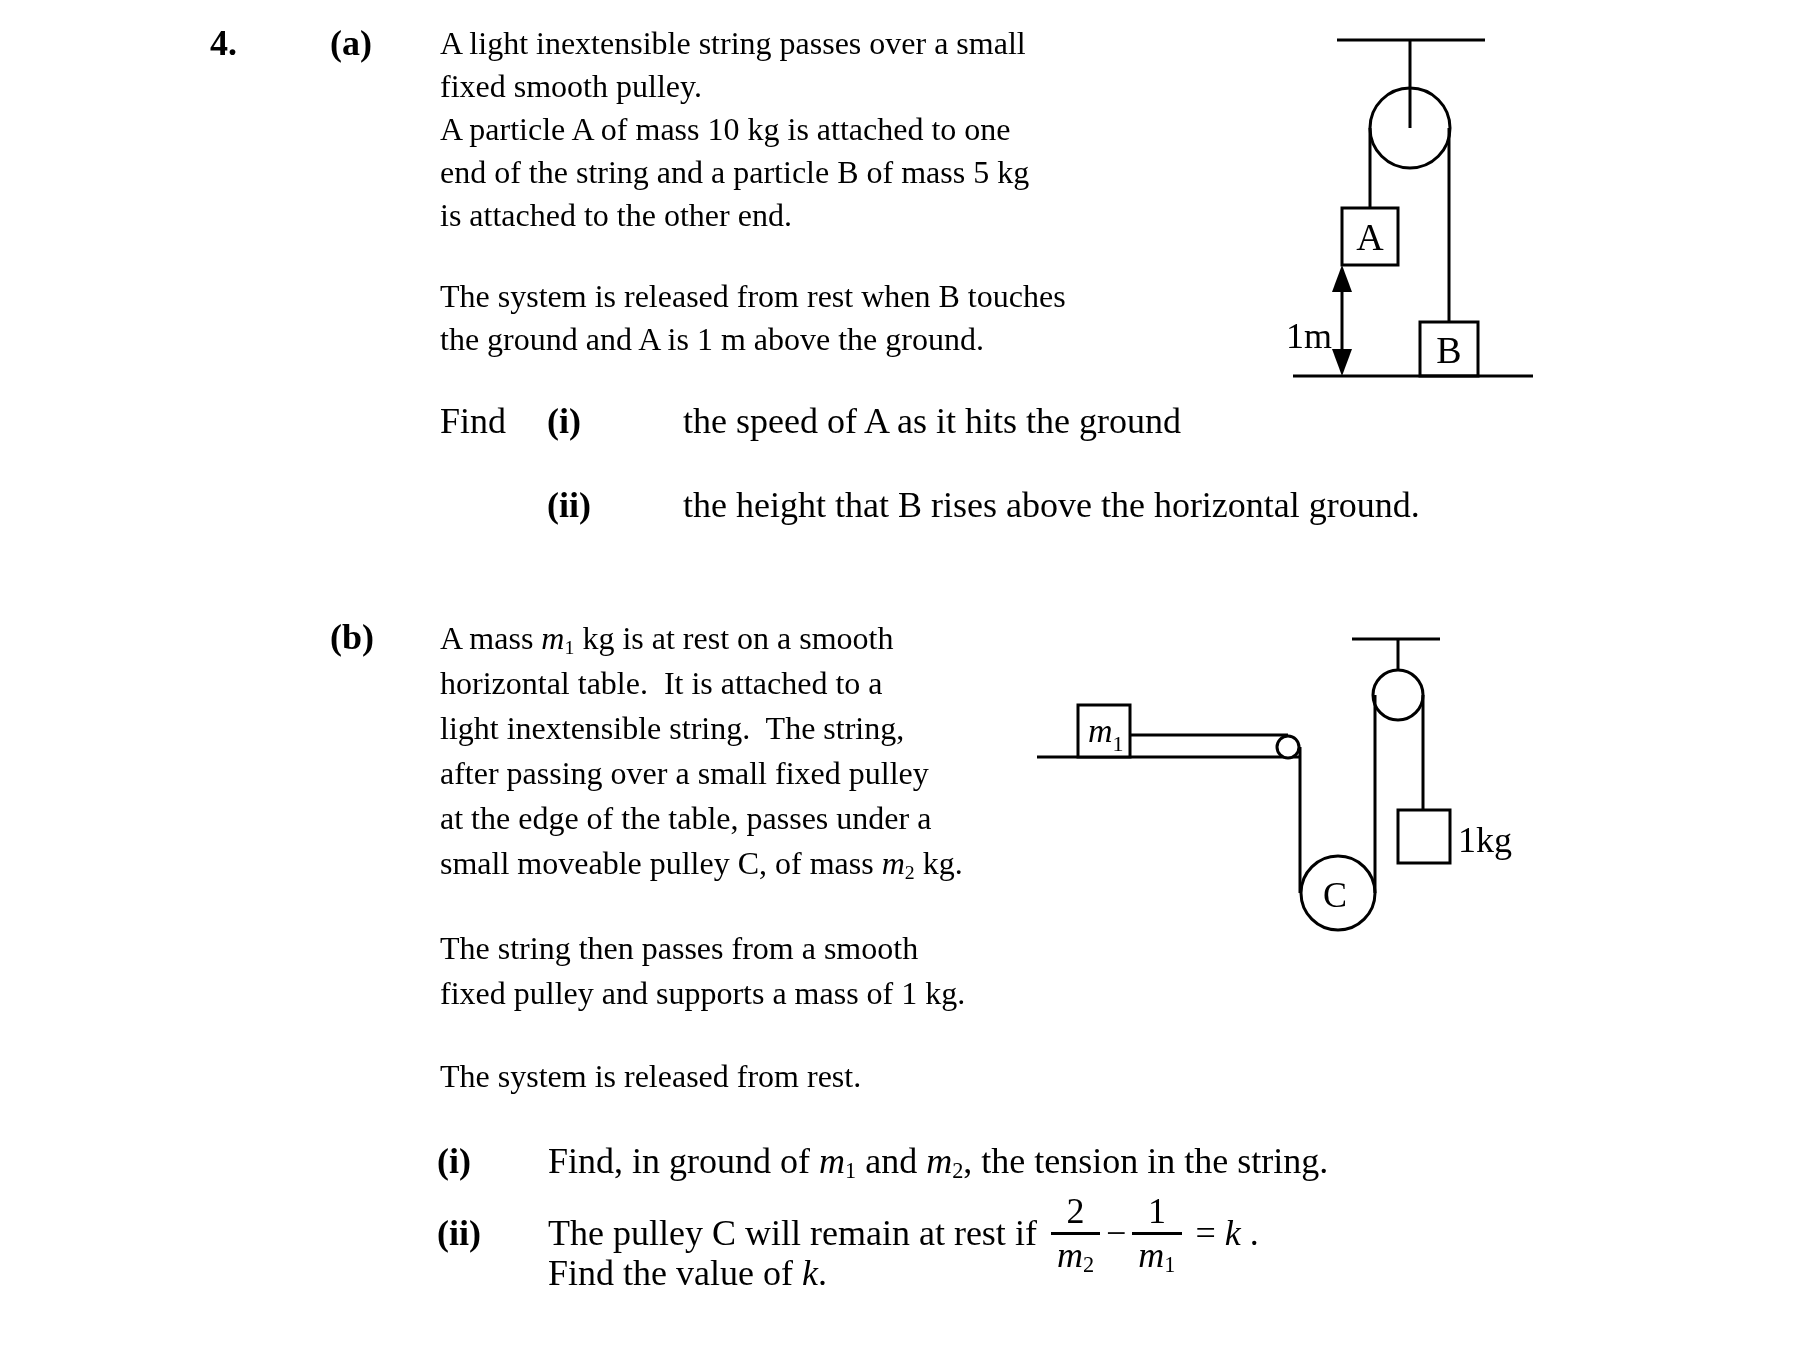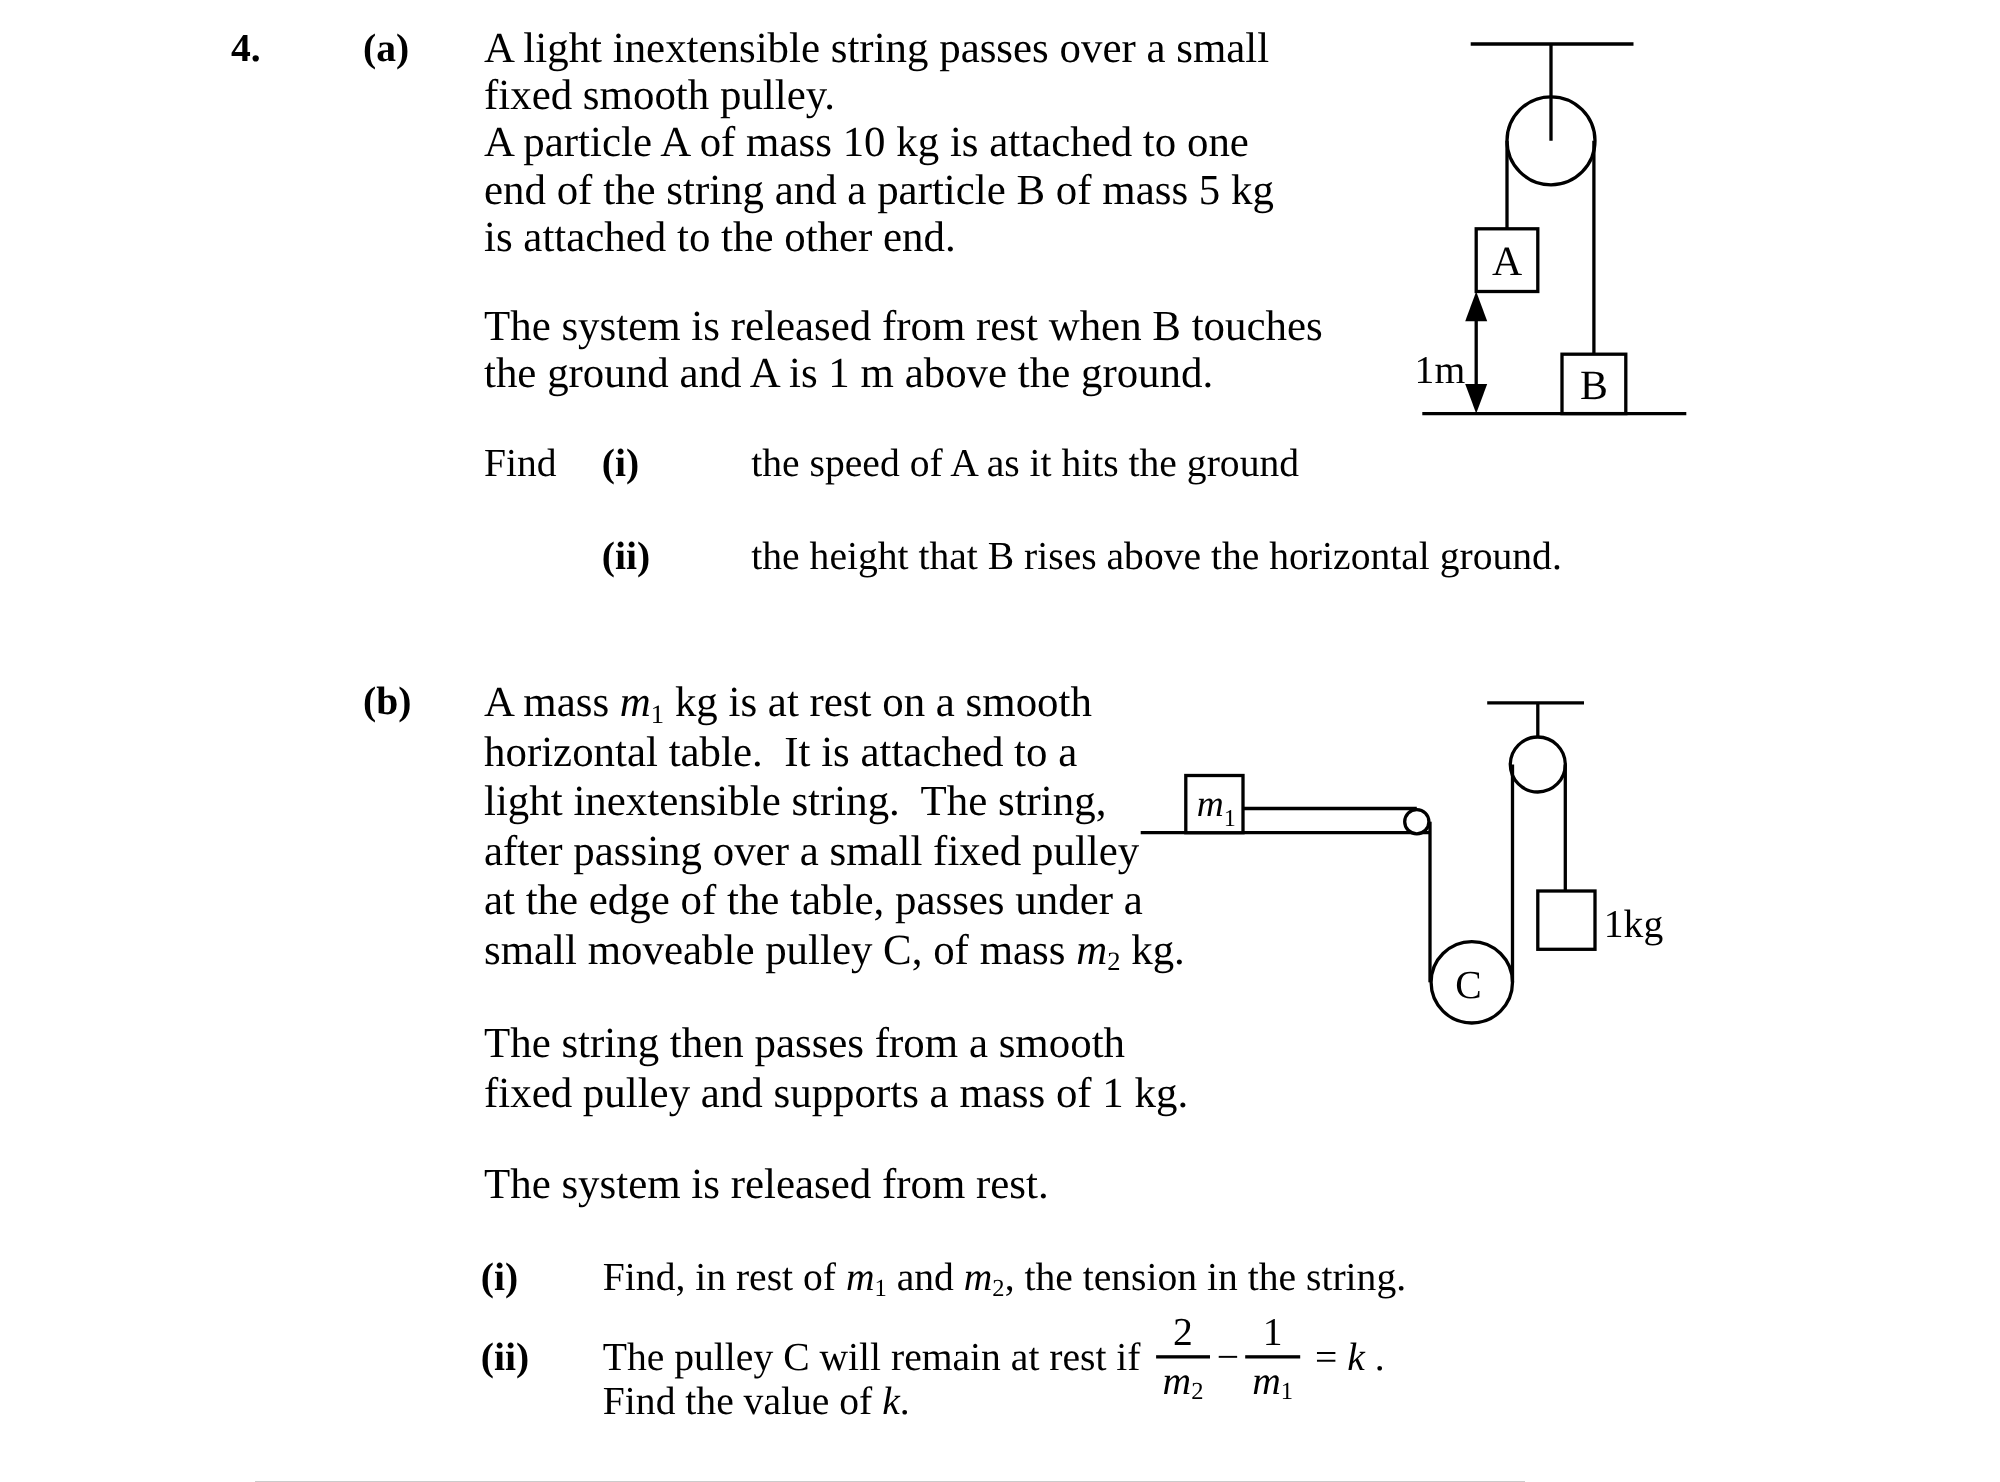--- a/index.html
+++ b/index.html
@@ -4,21 +4,21 @@
 <style>
   html,body{margin:0;padding:0;background:#888;}
   .page{
     position:relative;width:1818px;height:1347px;background:#ffffff;
     font-family:"Liberation Serif","DejaVu Serif",serif;color:#000;
     overflow:hidden;
   }
   .abs{position:absolute;}
   .b{font-weight:bold;}
   .txt{font-size:36px;white-space:pre;}
-  .para{font-size:39px;white-space:pre;}
+  .para{font-size:32px;white-space:pre;}
   .para .line{display:block;}
   .lh43{line-height:43px;}
   .lh45{line-height:45px;}
   .r-i{font-style:italic;}
   .r-sub{font-size:0.62em;position:relative;top:0.24em;line-height:0;}
   .eqrow{display:flex;align-items:center;white-space:pre;font-size:36px;}
   .eqrow .ii-label{width:111px;flex:0 0 auto;}
   .frac{display:inline-flex;flex-direction:column;align-items:center;margin:0 4px 0 14px;}
   .frac.second{margin:0 4px;}
   .frac .num{display:block;text-align:center;padding:0 8px;line-height:1.12;}
@@ -65,21 +65,21 @@
 
   <span class="abs txt b" style="left:330px;top:616px;">(b)</span>
 
   <div class="abs para lh45" style="left:440px;top:616px;"><div class="line"><span>A mass </span><span class="r-i">m</span><span class="r-sub">1</span><span> kg is at rest on a smooth</span></div><div class="line"><span>horizontal table.  It is attached to a</span></div><div class="line"><span>light inextensible string.  The string,</span></div><div class="line"><span>after passing over a small fixed pulley</span></div><div class="line"><span>at the edge of the table, passes under a</span></div><div class="line"><span>small moveable pulley C, of mass </span><span class="r-i">m</span><span class="r-sub">2</span><span> kg.</span></div></div>
 
   <div class="abs para lh45" style="left:440px;top:926px;"><div class="line"><span>The string then passes from a smooth</span></div><div class="line"><span>fixed pulley and supports a mass of 1 kg.</span></div></div>
 
   <div class="abs para lh45" style="left:440px;top:1054px;"><div class="line"><span>The system is released from rest.</span></div></div>
 
   <span class="abs txt b" style="left:437px;top:1140px;">(i)</span>
-  <span class="abs txt" style="left:548px;top:1140px;"><span>Find, in rest of </span><span class="r-i">m</span><span class="r-sub">1</span><span> and </span><span class="r-i">m</span><span class="r-sub">2</span><span>, the tension in the string.</span></span>
+  <span class="abs txt" style="left:548px;top:1140px;"><span>Find, in ground of </span><span class="r-i">m</span><span class="r-sub">1</span><span> and </span><span class="r-i">m</span><span class="r-sub">2</span><span>, the tension in the string.</span></span>
 
   <div class="abs eqrow" style="left:437px;top:1178px;height:110px;">
     <span class="ii-label b">(ii)</span>
     <span><span>The pulley C will remain at rest if</span></span>
     <span class="frac">
       <span class="num">2</span>
       <span class="den"><span class="r-i">m</span><span class="r-sub">2</span></span>
     </span>
     <span class="minus">−</span>
     <span class="frac second">

